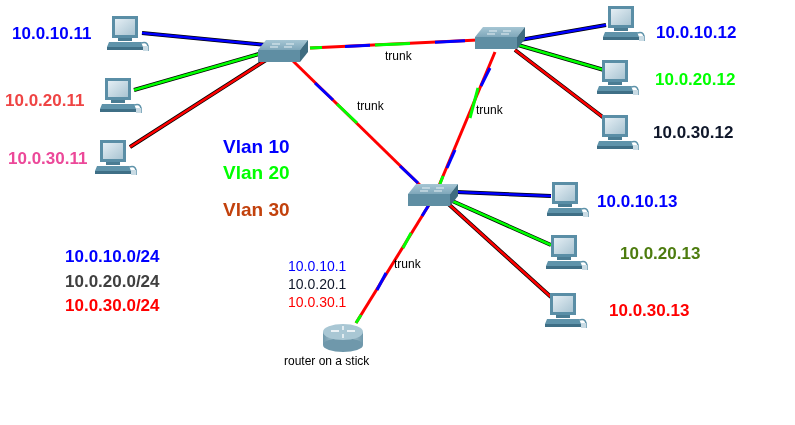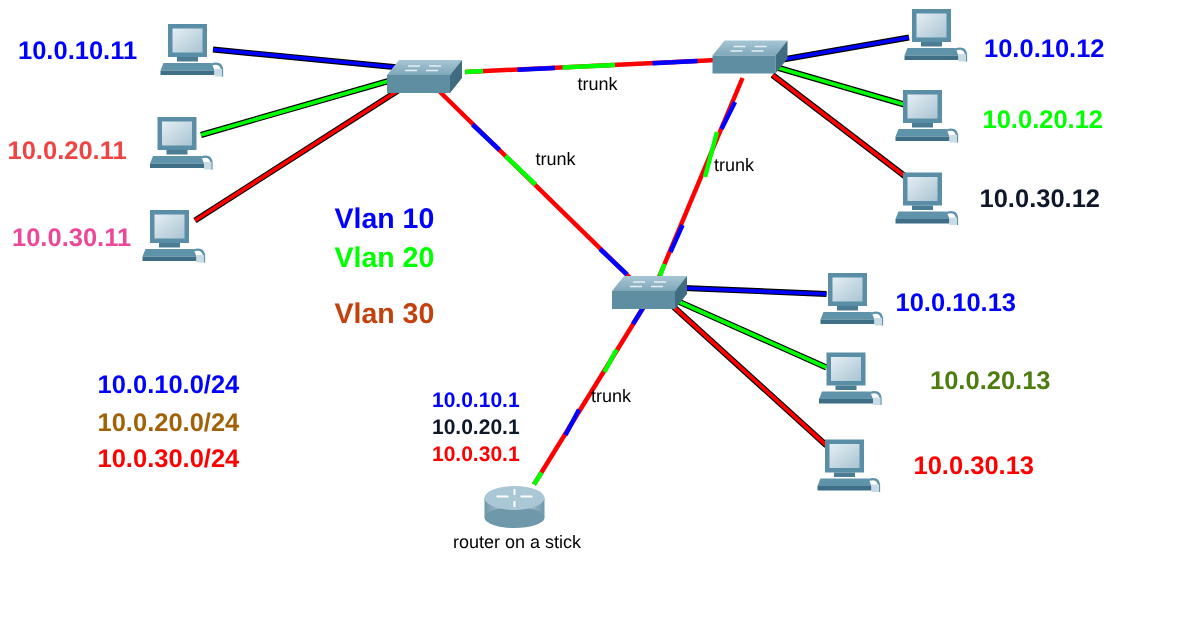--- a/index.html
+++ b/index.html
@@ -2,21 +2,21 @@
 <html><head>
 <meta charset="utf-8">
 <style>
   html, body { margin:0; padding:0; background:#ffffff; }
   body { width:795px; height:425px; position:relative; overflow:hidden;
          font-family: "Liberation Sans", sans-serif; }
   #diagram { position:absolute; left:0; top:0; }
   .lbl { position:absolute; font-weight:bold; white-space:nowrap; line-height:1; }
   .big { font-size:17px; }
   .mid { font-size:17px;text-align:right; }
-  .small { font-size:14px; font-weight:bold; }
+  .small { font-size:14px; font-weight:normal; }
   .trunk { position:absolute; font-size:12px; color:#000; white-space:nowrap; line-height:1; }
 </style>
 </head>
 <body>
 
 <svg id="diagram" width="795" height="425" viewBox="0 0 795 425">
   <defs>
     <linearGradient id="pcScreen" x1="0" y1="0" x2="1" y2="1">
       <stop offset="0" stop-color="#e4eef4"></stop>
         <stop offset="1" stop-color="#a9c4d2"></stop>
@@ -135,24 +135,24 @@
 
 <div class="lbl big" style="left:597px;top:193px;color:#0000ff">10.0.10.13</div>
 <div class="lbl big" style="left:620px;top:245px;color:#4d7c0f">10.0.20.13</div>
 <div class="lbl big" style="left:609px;top:302px;color:#ff0000">10.0.30.13</div>
 
 <div class="lbl" style="left:223px;top:137px;font-size:19px;color:#0000ff">Vlan 10</div>
 <div class="lbl" style="left:223px;top:163px;font-size:19px;color:#00ff00">Vlan 20</div>
 <div class="lbl" style="left:223px;top:200px;font-size:19px;color:#c2410c">Vlan 30</div>
 
 <div class="lbl mid" style="left:65px;top:248px;color:#0000ff">10.0.10.0/24</div>
-<div class="lbl mid" style="left:65px;top:273px;color:#a16207">10.0.20.0/24</div>
+<div class="lbl mid" style="left:65px;top:273px;color:#404040">10.0.20.0/24</div>
 <div class="lbl mid" style="left:65px;top:297px;color:#ff0000">10.0.30.0/24</div>
 
 <div class="lbl small" style="left:288px;top:259px;color:#0000ff">10.0.10.1</div>
 <div class="lbl small" style="left:288px;top:277px;color:#0f172a">10.0.20.1</div>
 <div class="lbl small" style="left:288px;top:295px;color:#ff0000">10.0.30.1</div>
-<div class="trunk" style="left:302px;top:355px">router on a stick</div>
+<div class="trunk" style="left:284px;top:355px">router on a stick</div>
 
 <div class="trunk" style="left:385px;top:50px">trunk</div>
 <div class="trunk" style="left:357px;top:100px">trunk</div>
 <div class="trunk" style="left:476px;top:104px">trunk</div>
 <div class="trunk" style="left:394px;top:258px">trunk</div>
 
 </body></html>

